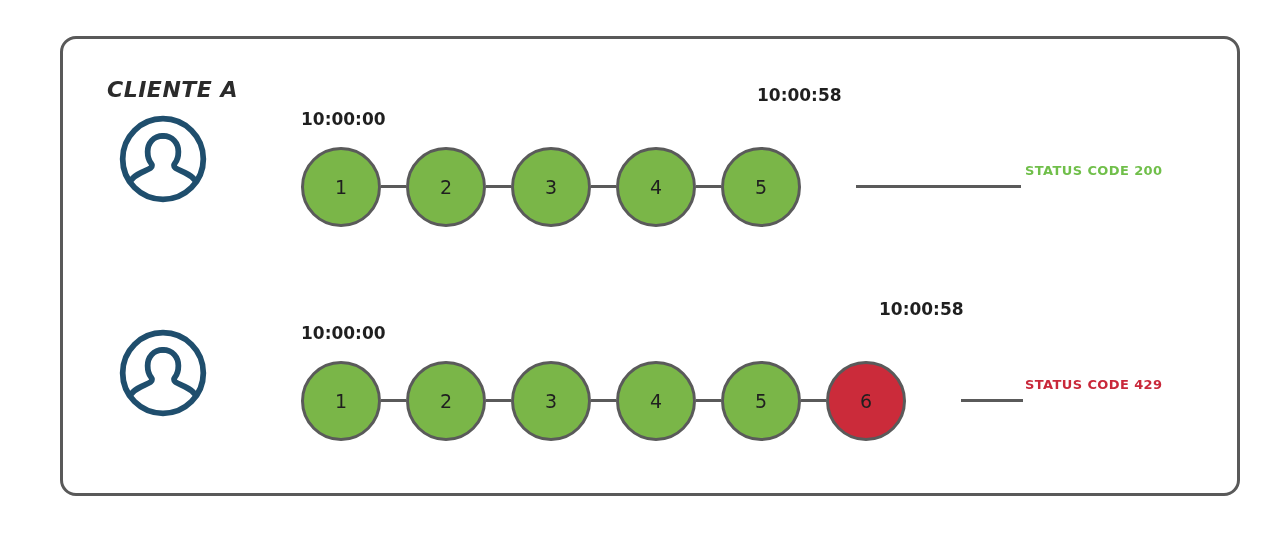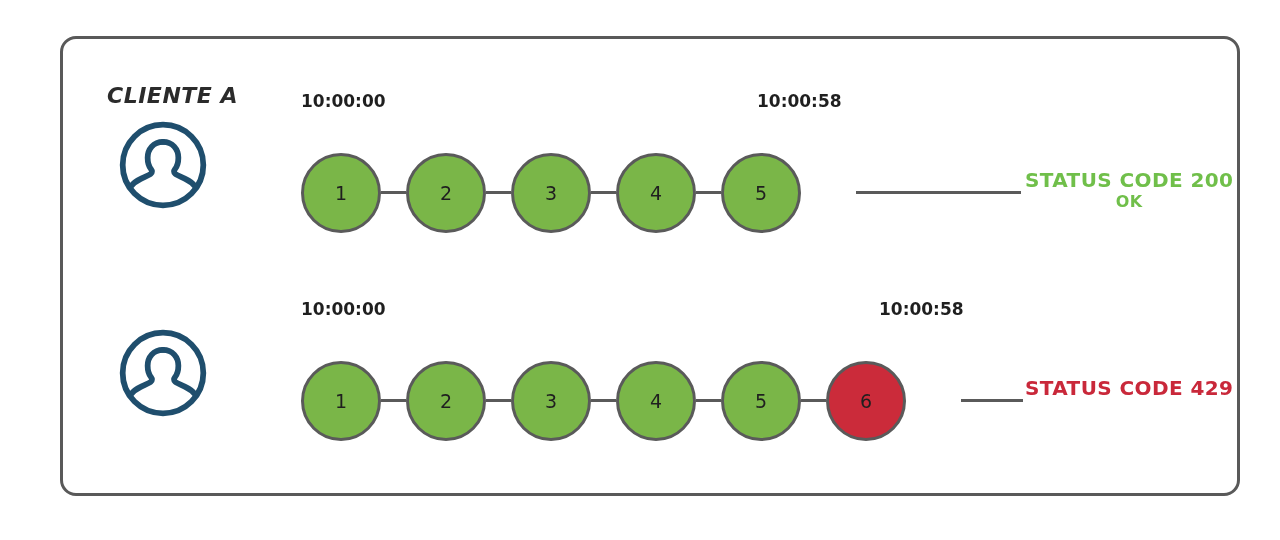--- a/index.html
+++ b/index.html
@@ -35,21 +35,21 @@
     background: #ffffff;
   }
 
   
   .client-row {
     position: absolute;
     left: 0;
     width: 1180px;
     height: 200px;
   }
-  .client-row.row-a { top: 44px; }
+  .client-row.row-a { top: 38px; }
   .client-row.row-b { top: 252px; }
 
   
   .client-label {
     position: absolute;
     left: 44px;
     top: 0px;
     font-family: "DejaVu Sans", sans-serif;
     font-style: italic;
     font-weight: 600;
@@ -73,21 +73,21 @@
   .timestamp {
     position: absolute;
     top: 8px;
     font-family: "DejaVu Sans", sans-serif;
     font-weight: bold;
     font-size: 17px;
     color: #1f1f1f;
     letter-spacing: 0px;
     white-space: nowrap;
   }
-  .ts-start { left: 238px; }
+  .ts-start { left: 238px; margin-top: 24px; }
   .row-a .ts-end { left: 694px; }
   .row-b .ts-end { left: 816px; }
 
   
   .chain {
     position: absolute;
     left: 238px;
     top: 70px;
     height: 80px;
   }
@@ -147,21 +147,21 @@
     top: 86px;
     text-align: center;
     color: #70bf4a;
   }
   .row-b .status {
     left: 962px;
     top: 86px;
     text-align: center;
     color: #c9283a;
   }
-  .status .line1 { display: block; font-size: 20px; }
+  .status .line1 { display: block; font-size: 13px; }
   .status .line2 { display: block; font-size: 16px; }
   .row-b .status .line2 { font-size: 16px; }
 </style>
 </head>
 <body>
 
 <div id="diagram-root">
 
   <div class="frame">
 
@@ -210,21 +210,20 @@
           </div>
           <div class="node-wrap" style="left: 420px;">
             <div class="node ok">5</div>
           </div>
         </div>
 
       <div class="tail-line"></div>
 
       <div class="status">
         <span class="line1">STATUS CODE 200</span>
-        <span class="line2">OK</span>
       </div>
     </div>
 
     <div class="client-row row-b">
 
 
       <div class="avatar">
         <svg viewBox="0 0 100 100" xmlns="http://www.w3.org/2000/svg">
           <circle cx="50" cy="50" r="42" fill="none" stroke="#1f4e6d" stroke-width="6"></circle>
           <path d="M50 26

